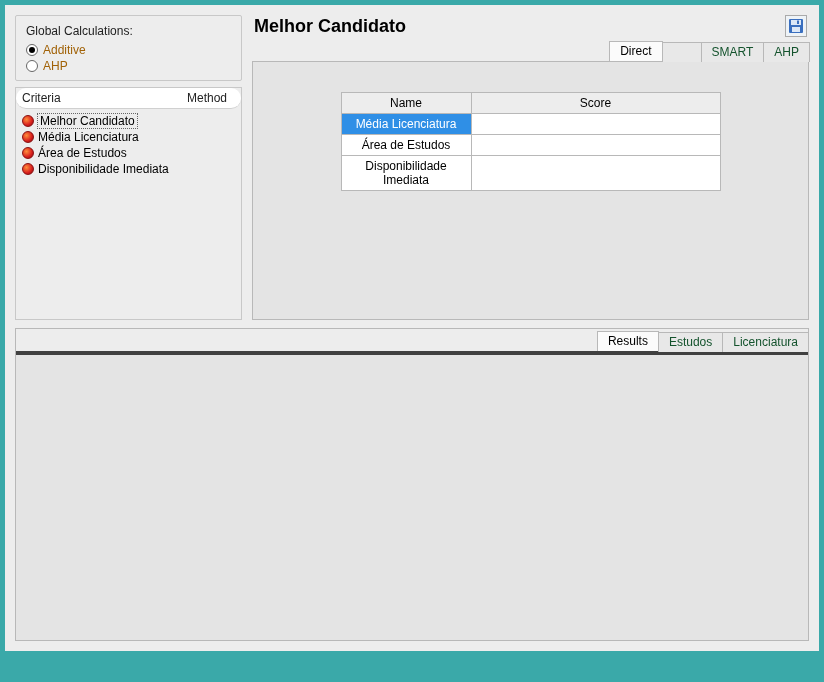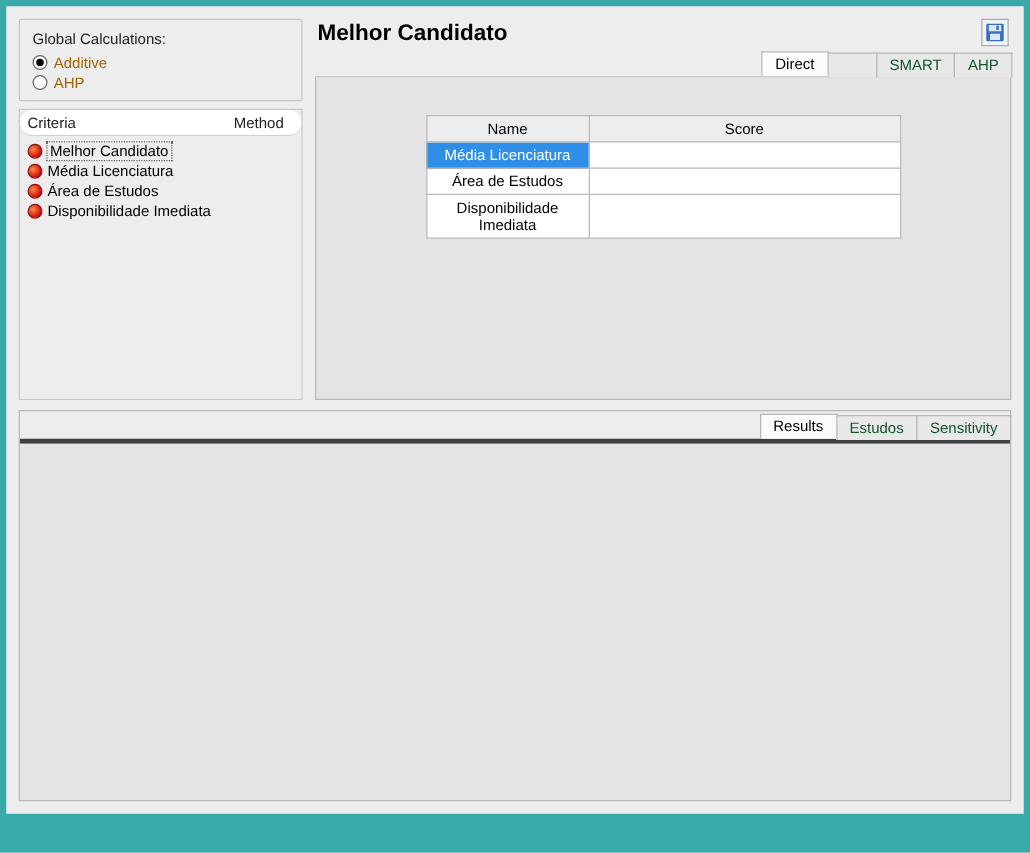--- a/index.html
+++ b/index.html
@@ -366,19 +366,19 @@
 
         </div>
       </div>
 
     </div>
 
     <div class="bottom-panel">
       <div class="bottom-tabs tabs" style="border-bottom:4px solid #404040;">
         <div class="tab active">Results</div>
         <div class="tab">Estudos</div>
-        <div class="tab">Sensitivity</div>
+        <div class="tab">Licenciatura</div>
       </div>
       <div class="bottom-body"></div>
     </div>
 
   </div>
 </div>
 
 </body></html>

